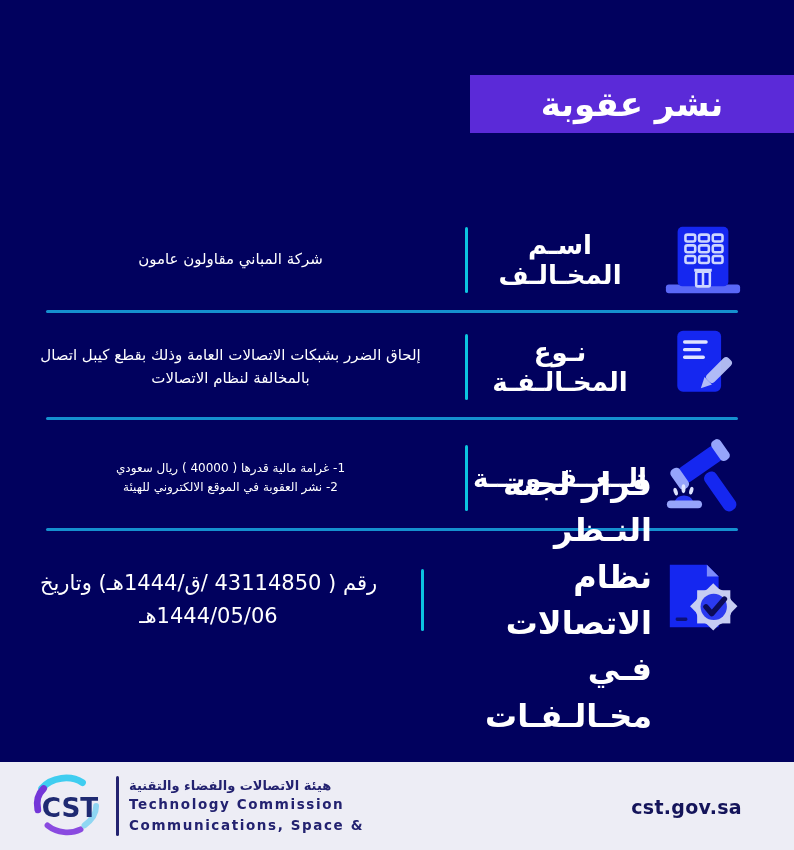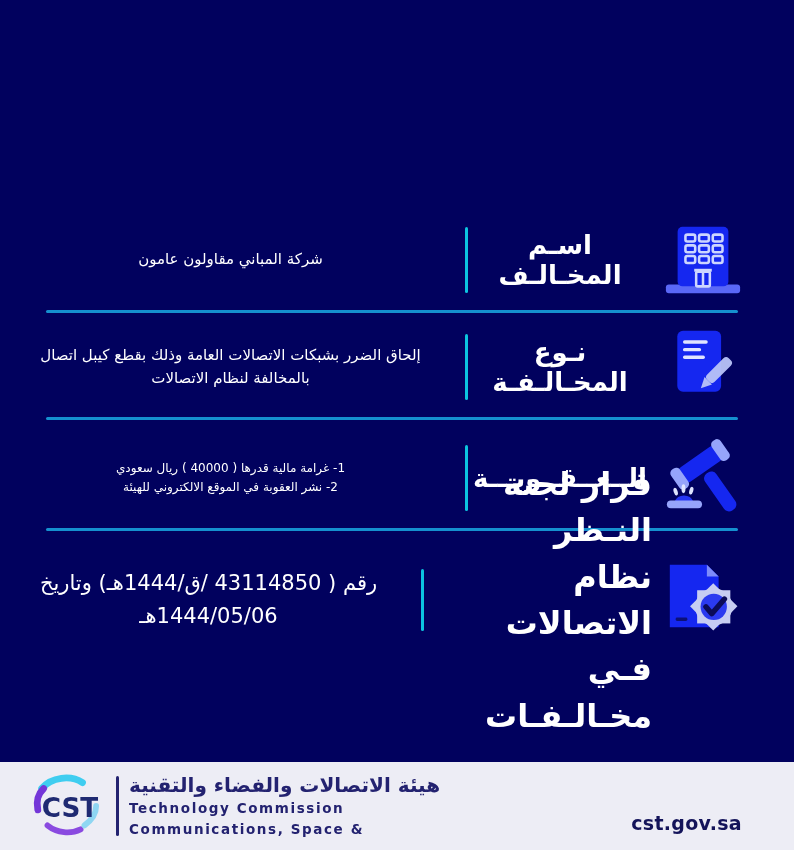--- a/index.html
+++ b/index.html
@@ -37,29 +37,30 @@
   .sep { position:absolute; left:46px; width:692px; height:2.5px; background:#1590cf; border-radius:2px; }
   .sep-1 { top:310px; } .sep-2 { top:417px; } .sep-3 { top:528px; }
   
   .footer {
     position:absolute; left:0; bottom:0; width:794px; height:88px;
     background:#ededf5; display:flex; align-items:center;
   }
   .logo-box { margin-left:28px; flex:none; display:flex; align-items:center;justify-content:flex-end; }
   .f-divider { flex:none; width:3px; height:60px; background:#232270; margin:0 10px 0 12px; border-radius:2px; }
   .org { display:flex; flex-direction:column; gap:2px; }
-  .org-ar { font-size:20px; font-weight:700; color:#232270; direction:rtl; text-align:left; }
+  .org-ar { font-size:13px; font-weight:700; color:#232270; direction:rtl; text-align:left; }
   .org-en { font-size:13.5px; font-weight:700; color:#232270; letter-spacing:1.6px; line-height:1.4; }
-  .website { position:absolute; right:52px; bottom:16px; font-size:19px; font-weight:700; color:#14145a; letter-spacing:0.3px; }
+  .website { position:absolute; right:52px; bottom:32px; font-size:19px; font-weight:700; color:#14145a; letter-spacing:0.3px; }
 </style>
 </head>
 <body>
 
 <div class="canvas">
 
+  <div class="banner">نشر عقوبة</div>
 
   <div class="row row-1">
     <div class="icon-box">
       <svg width="82" height="82" viewBox="0 0 84 84">
         <rect x="4" y="67" width="76" height="9" rx="3" fill="#5a68f7"></rect>
         <rect x="16" y="8" width="52" height="61" rx="5" fill="#1527f0"></rect>
         <g fill="none" stroke="#cdd6ff" stroke-width="2.6">
           <rect x="24" y="16" width="10" height="7" rx="2"></rect>
             <rect x="38" y="16" width="10" height="7" rx="2"></rect>
             <rect x="52" y="16" width="10" height="7" rx="2"></rect>

